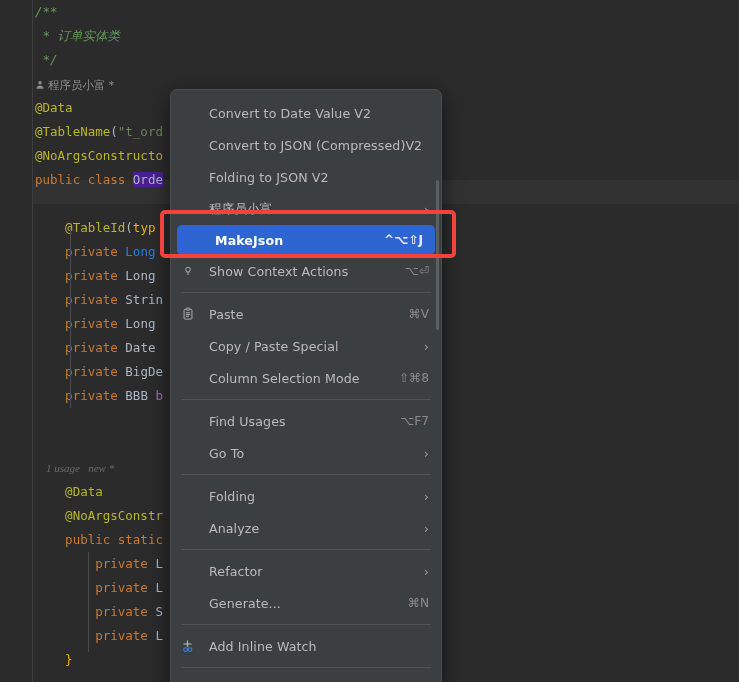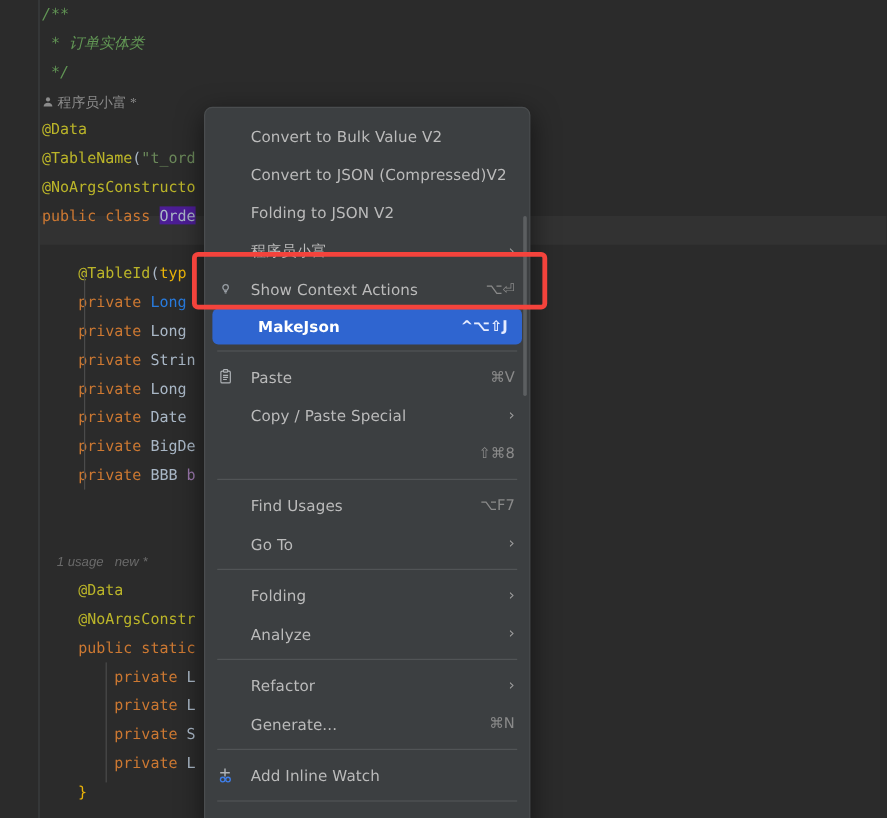--- a/index.html
+++ b/index.html
@@ -25,21 +25,21 @@
   .c-comment{color:#629755;font-style:italic;}
   .c-anno{color:#bbb529;}
   .c-kw{color:#cc7832;}
   .c-type{color:#a9b7c6;}
   .c-type-hl{color:#287bde;}
   .c-str{color:#6a8759;}
   .c-paren{color:#a9b7c6;}
   .c-cls{color:#a9b7c6;}
   .c-ident{color:#9876aa;}
   .c-plain{color:#eab308;}
-  .c-hint{color:#6a6a6a;font-family:Liberation Sans, sans-serif;font-size:11px;font-style:italic;}
+  .c-hint{color:#6a6a6a;font-family:Liberation Serif, serif;font-size:11px;font-style:italic;}
   .c-author{color:#8c8c8c;font-family:Liberation Serif, serif;font-size:11.5px;}
   .sel-hl{background:#4c1d95;}
   .indent-guide{position:absolute;width:1px;background:#4b4b4b;}
   .person-ic{display:inline-block;vertical-align:-1px;margin-right:3px;}
 
   
   .ctx{position:absolute;left:170px;top:89px;width:270px;height:600px;
        background:#3c3f41;border:1px solid #4a4d4f;border-radius:7px;
        box-shadow:0 6px 22px rgba(0,0,0,.55);overflow:hidden;
        font-size:12.6px;color:#bbbbbb;}
@@ -78,52 +78,52 @@
               <path d="M1.6 10.6c0-2.4 2-3.9 4.4-3.9s4.4 1.5 4.4 3.9z"></path>
             </svg></span><span class="c-author">程序员小富 *</span></div><div class="ln" style="top: 96px;"><span class="c-anno">@Data</span></div><div class="ln" style="top: 120px;"><span class="c-anno">@TableName</span><span class="c-paren">(</span><span class="c-str">"t_ord</span></div><div class="ln" style="top: 144px;"><span class="c-anno">@NoArgsConstructo</span></div><div class="ln" style="top: 168px;"><span class="c-kw">public class </span><span class="c-cls sel-hl">Orde</span></div><div class="ln" style="top: 216px;"><span class="c-plain">    </span><span class="c-anno">@TableId</span><span class="c-paren">(</span><span class="c-plain">typ</span></div><div class="ln" style="top: 240px;"><span class="c-plain">    </span><span class="c-kw">private </span><span class="c-type-hl">Long</span></div><div class="ln" style="top: 264px;"><span class="c-plain">    </span><span class="c-kw">private </span><span class="c-type">Long</span></div><div class="ln" style="top: 288px;"><span class="c-plain">    </span><span class="c-kw">private </span><span class="c-type">Strin</span></div><div class="ln" style="top: 312px;"><span class="c-plain">    </span><span class="c-kw">private </span><span class="c-type">Long</span></div><div class="ln" style="top: 336px;"><span class="c-plain">    </span><span class="c-kw">private </span><span class="c-type">Date</span></div><div class="ln" style="top: 360px;"><span class="c-plain">    </span><span class="c-kw">private </span><span class="c-type">BigDe</span></div><div class="ln" style="top: 384px;"><span class="c-plain">    </span><span class="c-kw">private </span><span class="c-type">BBB </span><span class="c-ident">b</span></div><div class="ln" style="top: 456px;"><span class="c-hint">    1 usage   new *</span></div><div class="ln" style="top: 480px;"><span class="c-plain">    </span><span class="c-anno">@Data</span></div><div class="ln" style="top: 504px;"><span class="c-plain">    </span><span class="c-anno">@NoArgsConstr</span></div><div class="ln" style="top: 528px;"><span class="c-plain">    </span><span class="c-kw">public static</span></div><div class="ln" style="top: 552px;"><span class="c-plain">        </span><span class="c-kw">private </span><span class="c-type">L</span></div><div class="ln" style="top: 576px;"><span class="c-plain">        </span><span class="c-kw">private </span><span class="c-type">L</span></div><div class="ln" style="top: 600px;"><span class="c-plain">        </span><span class="c-kw">private </span><span class="c-type">S</span></div><div class="ln" style="top: 624px;"><span class="c-plain">        </span><span class="c-kw">private </span><span class="c-type">L</span></div><div class="ln" style="top: 648px;"><span class="c-plain">    }</span></div></div>
   <div class="indent-guide" style="left: 70px; top: 228px; height: 180px;"></div>
       <div class="indent-guide" style="left: 88px; top: 552px; height: 100px;"></div>
     </div>
 
   <div class="ctx">
     <div class="ctx-inner" id="ctx-inner">
         <div class="mi">
           <span class="ic"></span>
-          <span class="lbl">Convert to Bulk Value V2</span>
+          <span class="lbl">Convert to Date Value V2</span>
         </div>
         <div class="mi">
           <span class="ic"></span>
           <span class="lbl">Convert to JSON (Compressed)V2</span>
         </div>
         <div class="mi">
           <span class="ic"></span>
           <span class="lbl">Folding to JSON V2</span>
         </div>
         <div class="mi">
           <span class="ic"></span>
           <span class="lbl">程序员小富</span>
           <span class="arr">›</span>
+        </div>
+        <div class="mi sel">
+          <span class="ic"></span>
+          <span class="lbl">MakeJson</span>
+          <span class="acc">^⌥⇧J</span>
         </div>
         <div class="mi">
           <span class="ic">
             <span style="display: inline-block;">
               <svg width="14" height="14" viewBox="0 0 16 16" fill="none" stroke="#9aa0a6" stroke-width="1.2">
                 <path d="M5.4 6.3a2.6 2.6 0 1 1 5.2 0c0 1.2-.8 1.8-1.2 2.5h-2.8c-.4-.7-1.2-1.3-1.2-2.5z"></path>
                 <line x1="6.6" y1="10.1" x2="9.4" y2="10.1"></line>
                 <line x1="7.1" y1="11.6" x2="8.9" y2="11.6"></line>
               </svg>
             </span>
           </span>
           <span class="lbl">Show Context Actions</span>
           <span class="acc">⌥⏎</span>
-        </div>
-        <div class="mi sel">
-          <span class="ic"></span>
-          <span class="lbl">MakeJson</span>
-          <span class="acc">^⌥⇧J</span>
         </div>
         <div class="sep"></div>
         <div class="mi">
           <span class="ic">
             <span style="display: inline-block;">
               <svg width="14" height="14" viewBox="0 0 16 16" fill="none" stroke="#b0b4b8" stroke-width="1.1">
                 <rect x="3.5" y="2.6" width="9" height="11.2" rx="1.2"></rect>
                 <rect x="6" y="1.2" width="4" height="2.4" rx=".7" fill="#3c3f41"></rect>
                 <line x1="5.6" y1="6.6" x2="10.4" y2="6.6"></line>
                 <line x1="5.6" y1="8.6" x2="10.4" y2="8.6"></line>
@@ -134,20 +134,21 @@
           <span class="lbl">Paste</span>
           <span class="acc">⌘V</span>
         </div>
         <div class="mi">
           <span class="ic"></span>
           <span class="lbl">Copy / Paste Special</span>
           <span class="arr">›</span>
         </div>
         <div class="mi">
           <span class="ic"></span>
+          <span class="lbl">Column Selection Mode</span>
           <span class="acc">⇧⌘8</span>
         </div>
         <div class="sep"></div>
         <div class="mi">
           <span class="ic"></span>
           <span class="lbl">Find Usages</span>
           <span class="acc">⌥F7</span>
         </div>
         <div class="mi">
           <span class="ic"></span>

